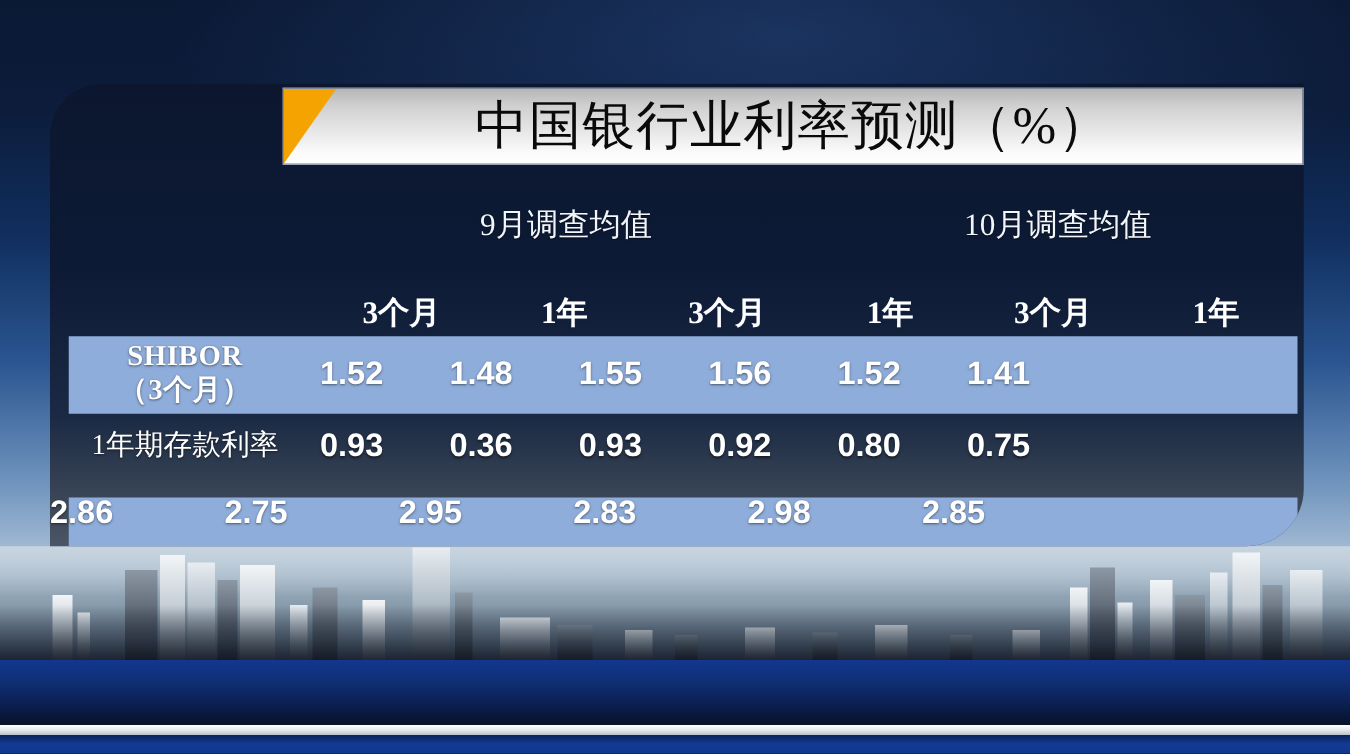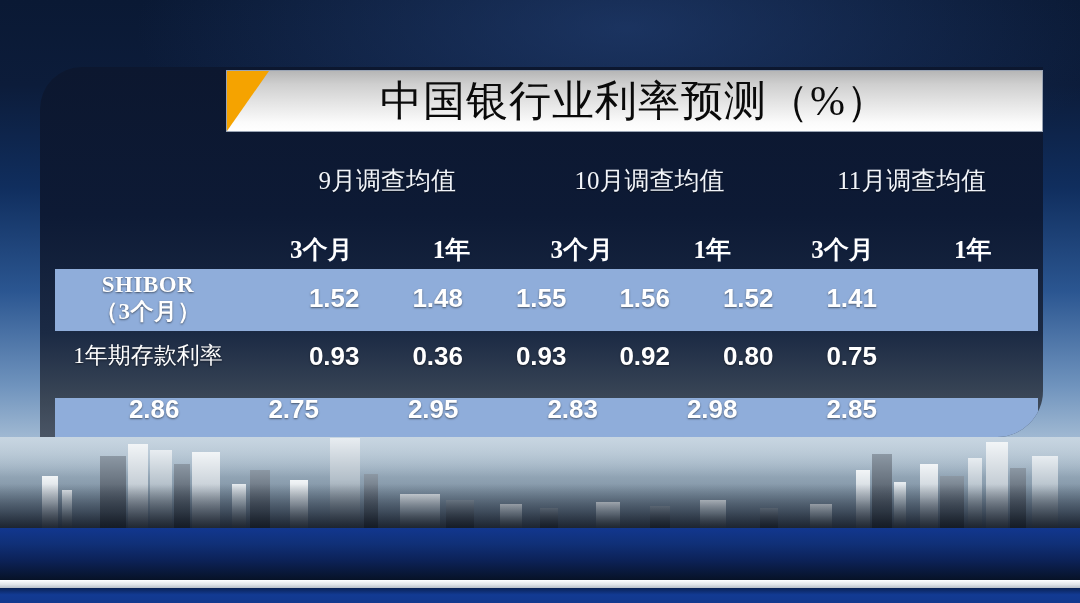--- a/index.html
+++ b/index.html
@@ -111,21 +111,21 @@
     position:absolute; left:40px; width:837px; display:flex; align-items:center;
   }
   .drow .lbl{
     width:216px; flex:none; text-align:center; color:#ffffff;
     font-size:23px; line-height:1.18;
     font-family:"Liberation Serif", serif;
     text-shadow:0 1px 2px rgba(0,0,0,.55);
   }
   .drow .lbl b{ font-weight:700; letter-spacing:.5px; }
   .drow .val{
-    flex:1; text-align:right; color:#ffffff; font-size:26px; font-weight:700;
+    flex:1; text-align:left; color:#ffffff; font-size:26px; font-weight:700;
     font-family:"Liberation Sans", sans-serif;
     text-shadow:0 1px 2px rgba(0,0,0,.5);
   }
 
   #r0{ top:265px; height:66px; }
   #r1{ top:331px; height:50px; }
   #r2{ top:381px; height:56px; }
 
   .band0{ top:331px; height:50px; }
   .bandsub{ top:202px; height:62px; }
@@ -181,21 +181,20 @@
 </div>
 
 <div class="titlebar">
   <div class="title-text">中国银行业利率预测（%）</div>
 </div>
 
 <div class="grp-row">
   <div class="grp-spacer"></div>
   <div class="grp-cell">9月调查均值</div>
   <div class="grp-cell">10月调查均值</div>
-  <div class="grp-cell">11月调查均值</div>
 </div>
 
 <div class="sub-row">
   <div class="sub-spacer"></div>
   <div class="sub-cell">3个月</div>
   <div class="sub-cell">1年</div>
   <div class="sub-cell">3个月</div>
   <div class="sub-cell">1年</div>
   <div class="sub-cell">3个月</div>
   <div class="sub-cell">1年</div>

